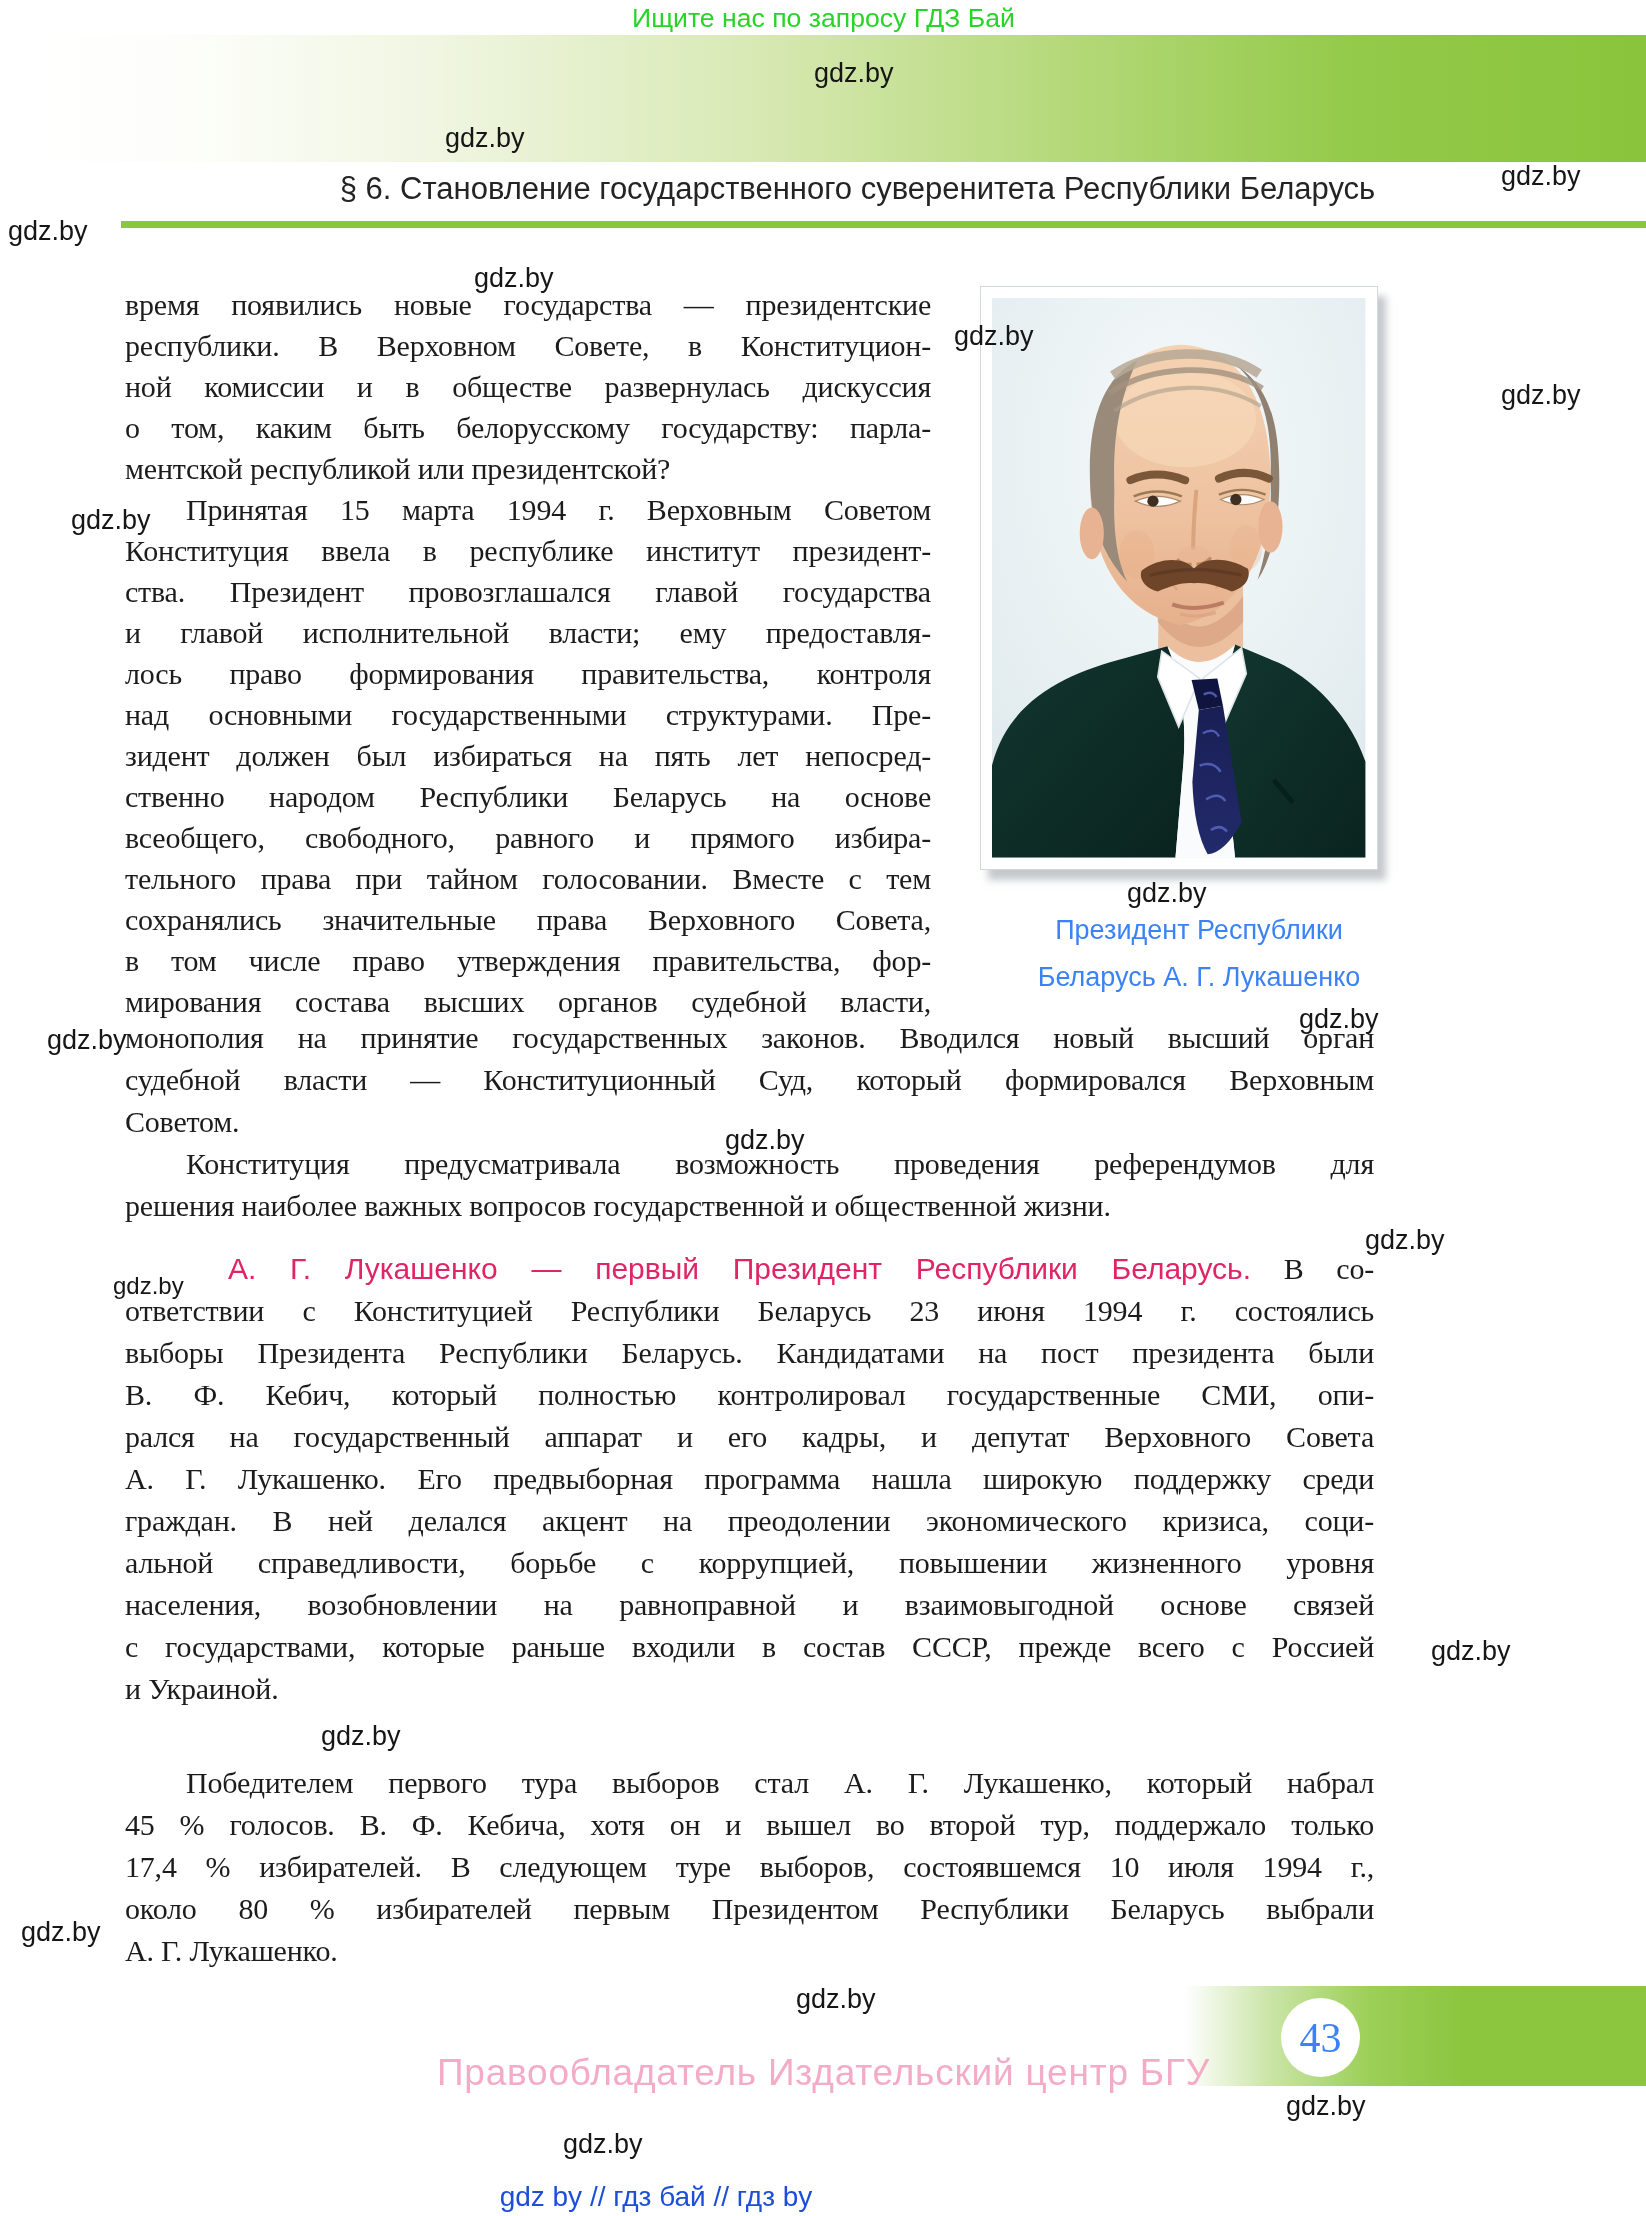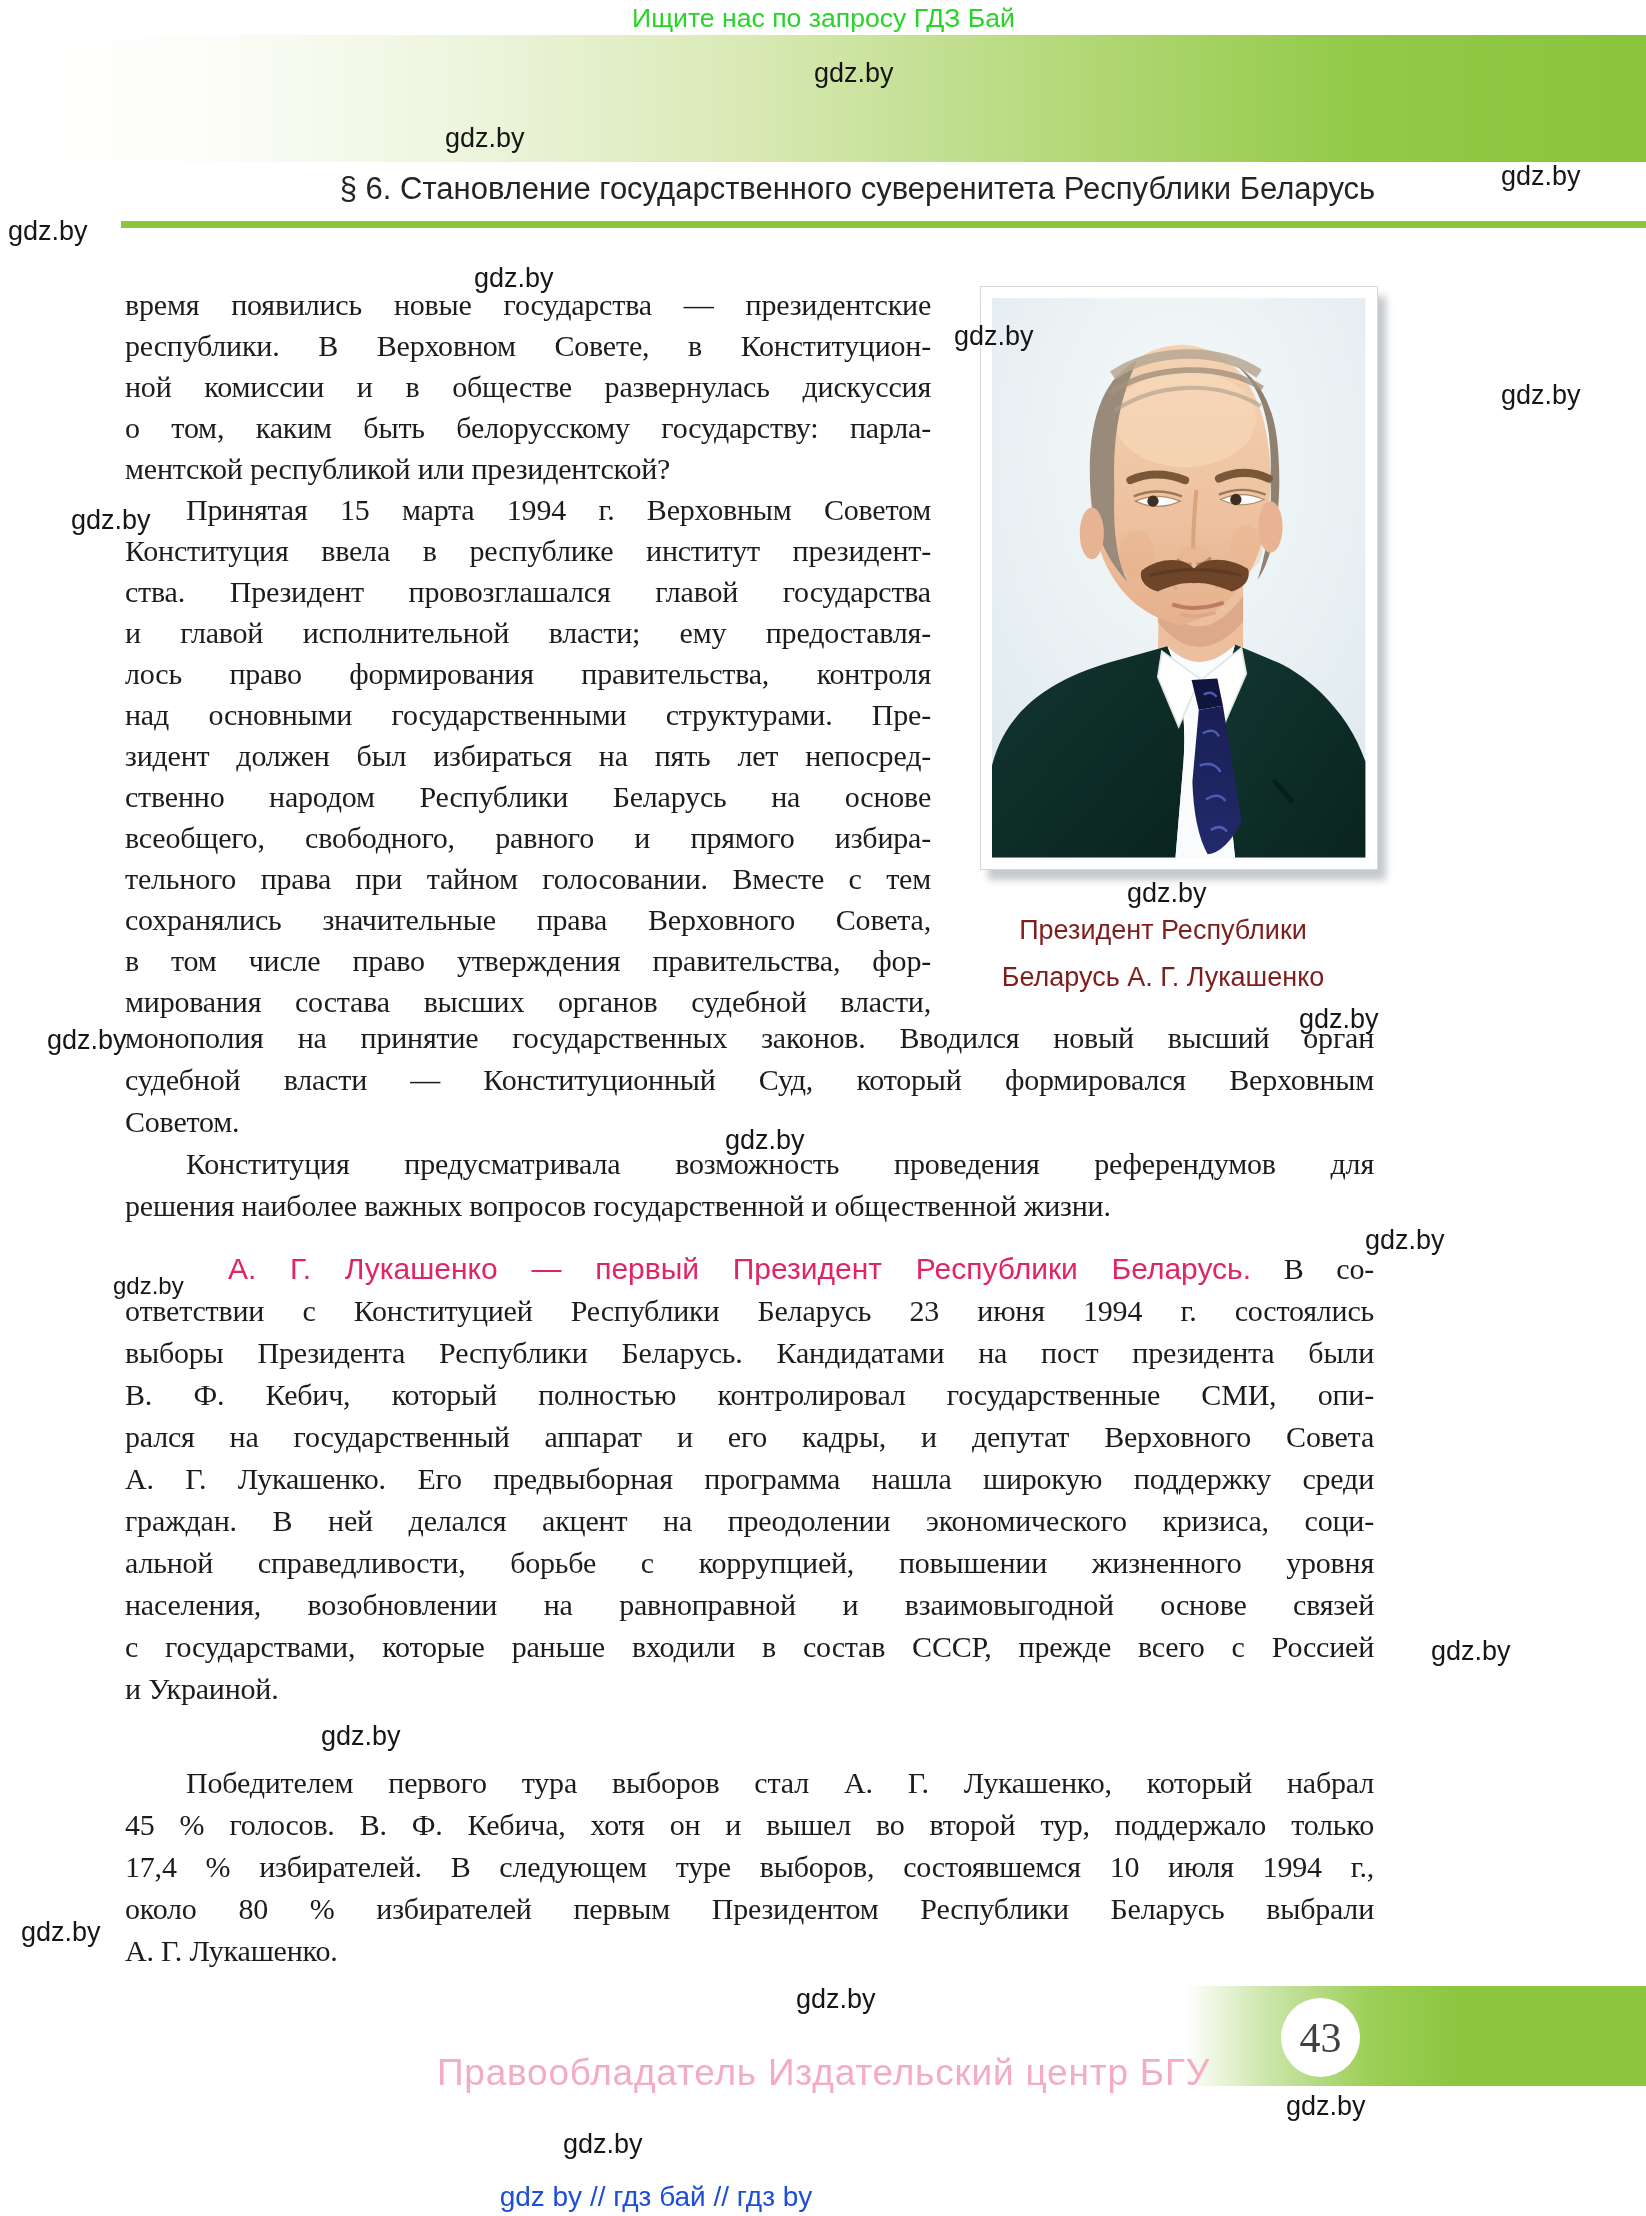--- a/index.html
+++ b/index.html
@@ -39,29 +39,29 @@
   .tl.ind{text-indent:61px;}
   .tl.ind2{text-indent:103px;}
   .phead{font-family:"Liberation Sans", sans-serif;font-weight:400;font-size:30px;
       color:var(--heading-pink);letter-spacing:0;}
 
   .photo{position:absolute;left:980px;top:286px;width:398px;height:584px;box-sizing:border-box;
       background:#ffffff;border:0.8px solid #d3d8da;padding:11.3px;
       box-shadow:8px 9.7px 7.3px rgba(150,156,162,0.55);}
   .photo svg{width:100%;height:100%;display:block;}
 
-  .caption{position:absolute;left:964px;top:907px;width:398px;text-align:center;
-      font-family:"Liberation Sans", sans-serif;font-size:27px;color:#7f1d1d;line-height:47px;}
+  .caption{position:absolute;left:1000px;top:907px;width:398px;text-align:center;
+      font-family:"Liberation Sans", sans-serif;font-size:27px;color:#3b82f6;line-height:47px;}
 
   .page-bar{position:absolute;left:1185px;top:1986px;width:462px;height:100px;
       background:linear-gradient(to right, rgba(140,198,63,0) 0%, rgba(140,198,63,0.45) 18%,
                  #9ccf57 40%, var(--accent-green) 60%, var(--accent-green) 100%);}
   .page-num{position:absolute;left:1281px;top:1998px;width:79px;height:79px;border-radius:50%;
       background:#ffffff;display:flex;align-items:center;justify-content:center;
-      font-family:"Liberation Serif", serif;font-size:42px;color:#404040;}
+      font-family:"Liberation Serif", serif;font-size:42px;color:#3b82f6;}
 
   .copyright{position:absolute;top:2052px;left:0;width:1647px;text-align:center;
       font-family:"Liberation Sans", sans-serif;font-size:37px;color:var(--copyright-pink);
       letter-spacing:0.8px;}
 
   .links{position:absolute;top:2181px;left:0;width:1312px;text-align:center;
       font-family:"Liberation Sans", sans-serif;font-size:28px;color:var(--link-blue);}
 </style>
 </head>
 <body>

